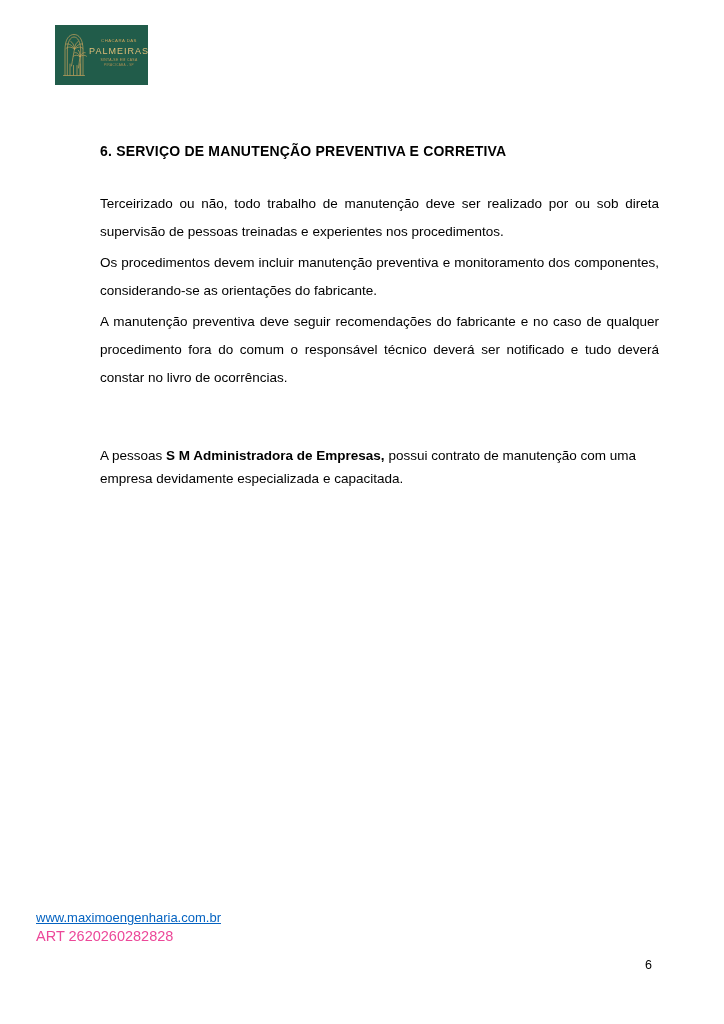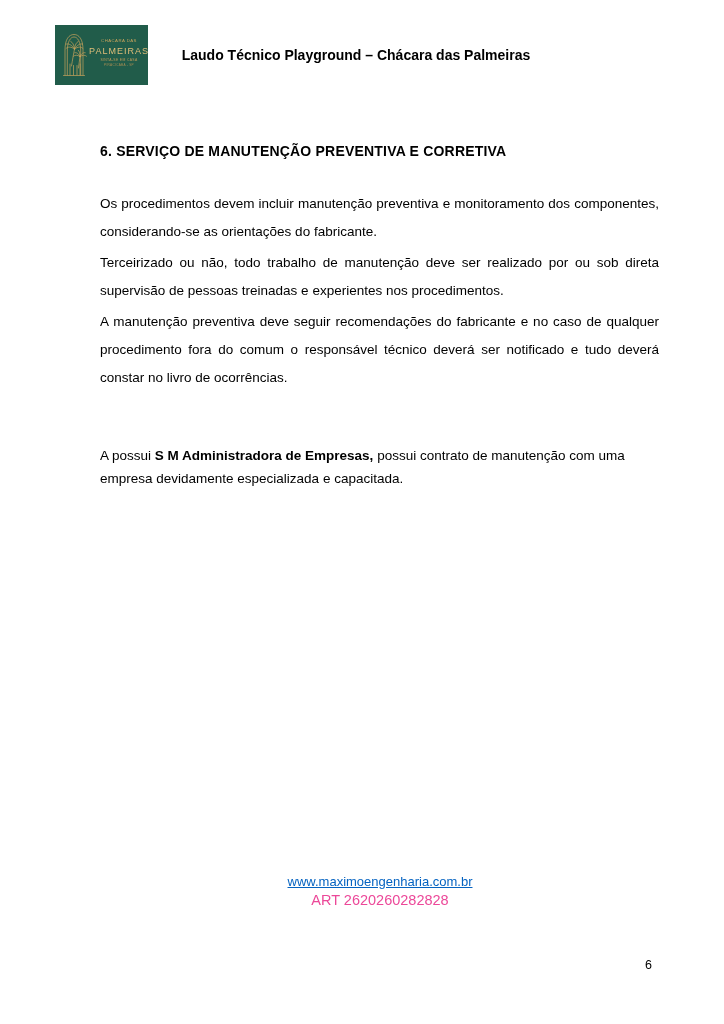--- a/index.html
+++ b/index.html
@@ -53,24 +53,24 @@
   }
   .body-par.gap-after { margin-bottom: 52px; }
   .closing-par {
     font-size: 13.5px;
     line-height: 23px;
     margin: 0;
   }
   .closing-par b { font-weight: 700; }
   .footer {
     position: absolute;
-    top: 872px;
+    top: 908px;
     left: 36px;
     width: 688px;
-    text-align: center;
+    text-align: left;
   }
   .site-link {
     display: inline-block;
     font-size: 13px;
     line-height: 16px;
     color: #0563C1;
     text-decoration: underline;
     cursor: pointer;
   }
   .art {
@@ -104,28 +104,27 @@
         <path d="M23.5 43 C24 39 24.5 35 25 31.5"></path>
         <path d="M25 31.5 C22.3 29.8 20 29.8 18.5 31.2 M25 31.5 C27.7 29.8 30 29.8 31.5 31.2 M25 31.5 C23.5 28.3 21.5 27.3 19.8 27.7 M25 31.5 C26.5 28.3 28.5 27.3 30.2 27.7 M25 31.5 C25 28 24.3 26 23.3 25.2"></path>
       </g>
       <text x="64" y="17" text-anchor="middle" font-size="4.3" letter-spacing="0.45" fill="#C9A45C">CHÁCARA DAS</text>
       <text x="64" y="28.5" text-anchor="middle" font-size="9" letter-spacing="1" fill="#E0BE79">PALMEIRAS</text>
       <text x="64" y="35.5" text-anchor="middle" font-size="3.4" letter-spacing="0.35" fill="#BE9A58">SINTA-SE EM CASA</text>
       <text x="64" y="41" text-anchor="middle" font-size="3.1" letter-spacing="0.3" fill="#A98D52">PIRACICABA - SP</text>
     </svg>
   </div>
 
-  <div class="doc-title">Laudo Técnico Playground – Chácara das Palmeiras</div>
 
   <main class="content">
     <h1 class="section-heading">6. SERVIÇO DE MANUTENÇÃO PREVENTIVA E CORRETIVA</h1>
+    <p class="body-par">Terceirizado ou não, todo trabalho de manutenção deve ser realizado por ou sob direta supervisão de pessoas treinadas e experientes nos procedimentos.</p>
     <p class="body-par">Os procedimentos devem incluir manutenção preventiva e monitoramento dos componentes, considerando-se as orientações do fabricante.</p>
-    <p class="body-par">Terceirizado ou não, todo trabalho de manutenção deve ser realizado por ou sob direta supervisão de pessoas treinadas e experientes nos procedimentos.</p>
     <p class="body-par gap-after">A manutenção preventiva deve seguir recomendações do fabricante e no caso de qualquer procedimento fora do comum o responsável técnico deverá ser notificado e tudo deverá constar no livro de ocorrências.</p>
-    <p class="closing-par"><span>A possui </span><b>S M Administradora de Empresas,</b><span> possui contrato de manutenção com uma empresa devidamente especializada e capacitada.</span></p>
+    <p class="closing-par"><span>A pessoas </span><b>S M Administradora de Empresas,</b><span> possui contrato de manutenção com uma empresa devidamente especializada e capacitada.</span></p>
   </main>
 
   <footer class="footer">
     <a class="site-link">www.maximoengenharia.com.br</a>
     <div class="art">ART 2620260282828</div>
   </footer>
 
   <div class="page-number">6</div>
 
 </div>

